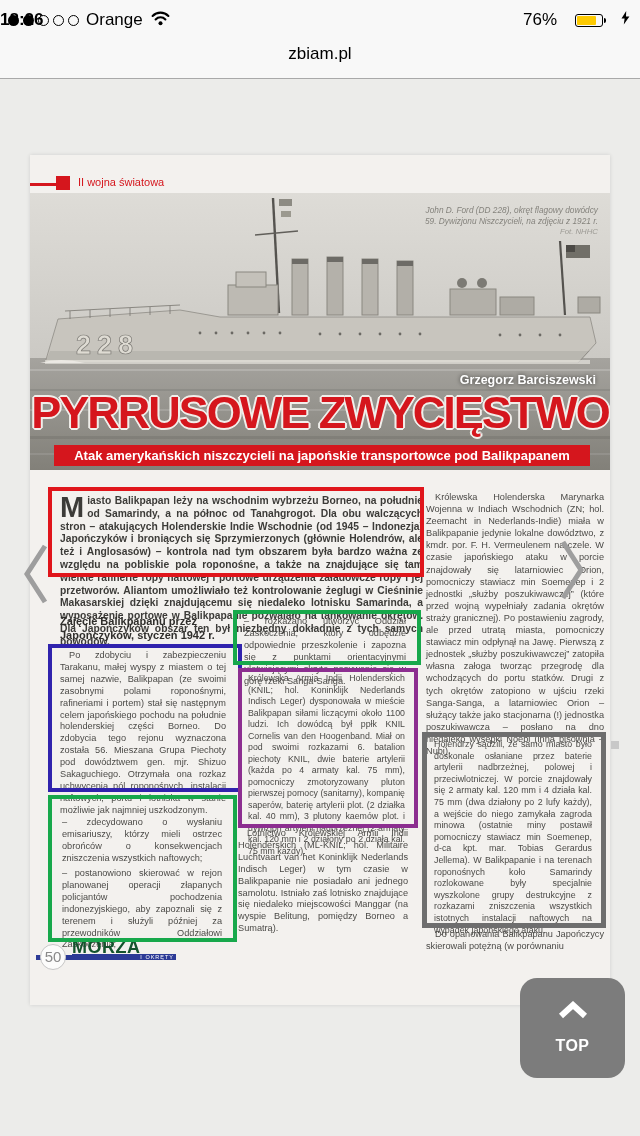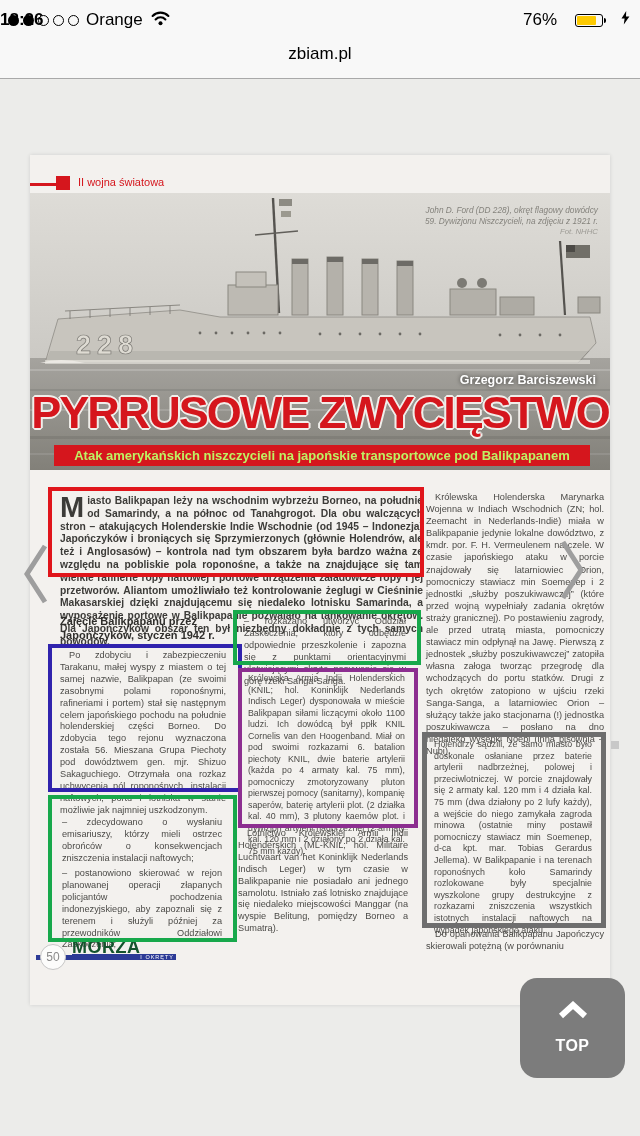--- a/index.html
+++ b/index.html
@@ -49,21 +49,21 @@
   .caption{right:12px;top:12px;text-align:right;font-style:italic;font-size:8.3px;line-height:10.8px;color:#85837d;}
   .caption .credit{color:#9d9b95;font-size:7.8px;}
   .author{right:14px;top:180px;color:#fff;font-size:12.5px;font-weight:600;text-shadow:0 0 4px rgba(0,0,0,0.65);}
   .big-title{
     left:0;top:194px;width:580px;text-align:center;
     font-size:45px;font-weight:800;letter-spacing:-2px;color:#d5161d;white-space:nowrap;
     text-shadow:-2px 0 0 #f0eeea,2px 0 0 #f0eeea,0 -2px 0 #f0eeea,0 2px 0 #f0eeea,
                 -1px -1px 0 #f0eeea,1px 1px 0 #f0eeea,-1px 1px 0 #f0eeea,1px -1px 0 #f0eeea;
   }
   .subtitle-strip{
-    left:24px;top:252px;width:536px;height:21px;background:#d5161d;color:#bef264;
+    left:24px;top:252px;width:536px;height:21px;background:#d5161d;color:#ffffff;
     font-size:13px;font-weight:bold;text-align:center;line-height:21px;white-space:nowrap;
   }
   
   .coltext{font-size:9.2px;line-height:11.9px;color:#4b4a47;text-align:justify;}
   .indent{text-indent:9px;}
   .intro{
     left:30px;top:340px;width:363px;font-size:10.3px;line-height:12.8px;
     font-weight:bold;color:#3c3b38;text-align:justify;
   }
   .dropcap{float:left;font-size:29px;line-height:25px;font-weight:bold;margin:0 3px 0 0;color:#3c3b38;}
@@ -74,21 +74,21 @@
   .box-blue{left:18px;top:489px;width:186px;height:140px;border:4px solid #3023ad;}
   .box-green-left{left:18px;top:640px;width:181px;height:139px;border:4px solid #17a84b;}
   .box-green-mid{left:203px;top:455px;width:180px;height:47px;border:4px solid #17a84b;}
   .box-purple{left:208px;top:513px;width:172px;height:152px;border:4px solid #8c2e90;}
   .box-gray{left:392px;top:577px;width:174px;height:186px;border:5px solid #6e6e6e;}
   
   .footer{left:6px;top:783px;width:180px;height:34px;}
   .footer-line{left:0;top:17px;width:36px;height:5px;background:#2c3a96;}
   .page-circle{
     left:4px;top:6px;width:24px;height:24px;border-radius:50%;background:#fcfcfb;
-    border:1px solid #c6c6c6;color:#8a8a8a;font-size:12px;text-align:center;line-height:24px;z-index:2;
+    border:1px solid #c6c6c6;color:#8a8a8a;font-size:15px;text-align:center;line-height:24px;z-index:2;
   }
   .logo{left:36px;top:0;width:110px;}
   .logo-word{font-size:18px;font-weight:800;letter-spacing:0.5px;color:#14532d;line-height:18px;}
   .logo-bar{position:relative;width:104px;height:6px;background:#2c3a96;margin-top:-2px;}
   .logo-sub{position:absolute;right:2px;top:0;font-size:5.5px;letter-spacing:1px;color:#fff;line-height:6px;}
   
   .chev{position:absolute;z-index:10;}
   .chev-left{left:22px;top:542px;}
   .chev-right{left:558px;top:538px;}
   .scroll-dot{position:absolute;left:611px;top:741px;width:8px;height:8px;background:#c8c8c8;z-index:10;}
@@ -236,21 +236,21 @@
     <div class="abs big-title">PYRRUSOWE ZWYCIĘSTWO</div>
     <div class="abs subtitle-strip">Atak amerykańskich niszczycieli na japońskie transportowce pod Balikpapanem</div>
   </div>
 
   <div class="abs intro">
     <span class="dropcap">M</span><span>iasto Balikpapan leży na wschodnim wybrzeżu Borneo, na południe od Samarindy, a na północ od Tanahgrogot. Dla obu walczących stron – atakujących Holenderskie Indie Wschodnie (od 1945 – Indonezja) Japończyków i broniących się Sprzymierzonych (głównie Holendrów, ale też i Anglosasów) – kontrola nad tym obszarem była bardzo ważna ze względu na pobliskie pola roponośne, a także na znajdujące się tam wielkie rafinerie ropy naftowej i portowe urządzenia załadowcze ropy i jej przetworów. Aliantom umożliwiało też kontrolowanie żeglugi w Cieśninie Makasarskiej dzięki znajdującemu się niedaleko lotnisku Samarinda, a wyposażenie portowe w Balikpapanie pozwalało na tankowanie okrętów. Dla Japończyków obszar ten był niezbędny dokładnie z tych samych powodów.</span>
   </div>
 
   <div class="abs col-heading">Zajęcie Balikpapanu przez Japończyków, styczeń 1942 r.</div>
   <div class="abs coltext indent" style="left:30px;top:495px;width:166px;">Po zdobyciu i zabezpieczeniu Tarakanu, małej wyspy z miastem o tej samej nazwie, Balikpapan (ze swoimi zasobnymi polami roponośnymi, rafineriami i portem) stał się następnym celem japońskiego pochodu na południe holenderskiej części Borneo. Do zdobycia tego rejonu wyznaczona została 56. Mieszana Grupa Piechoty pod dowództwem gen. mjr. Shizuo Sakaguchiego. Otrzymała ona rozkaz uchwycenia pól roponośnych, instalacji naftowych, portu i lotniska w stanie możliwie jak najmniej uszkodzonym.</div>
-  <div class="abs coltext" style="left:32px;top:662px;width:160px;">– zdecydowano o wysłaniu emisariuszy, którzy mieli ostrzec obrońców o konsekwencjach zniszczenia instalacji naftowych;</div>
+  <div class="abs coltext" style="left:32px;top:662px;width:160px;">– zdecydowano o wysłaniu emisariuszy, którzy mieli ostrzec obrońców o konsekwencjach zniszczenia wszystkich naftowych;</div>
   <div class="abs coltext" style="left:32px;top:713px;width:160px;">– postanowiono skierować w rejon planowanej operacji złapanych policjantów pochodzenia indonezyjskiego, aby zapoznali się z terenem i służyli później za przewodników Oddziałowi Zaskoczenia;</div>
 
   <div class="abs coltext" style="left:214px;top:461px;width:162px;">– rozkazano utworzyć Oddział Zaskoczenia, który odbędzie odpowiednie przeszkolenie i zapozna się z punktami orientacyjnymi ułatwiającymi skryte posuwanie się w górę rzeki Sanga-Sanga.</div>
   <div class="abs coltext" style="left:218px;top:518px;width:157px;font-size:8.8px;line-height:11.5px;">Królewska Armia Indii Holenderskich (KNIL; hol. Koninklijk Nederlands Indisch Leger) dysponowała w mieście Balikpapan siłami liczącymi około 1100 ludzi. Ich dowódcą był ppłk KNIL Cornelis van den Hoogenband. Miał on pod swoimi rozkazami 6. batalion piechoty KNIL, dwie baterie artylerii (każda po 4 armaty kal. 75 mm), pomocniczy zmotoryzowany pluton pierwszej pomocy (sanitarny), kompanię saperów, baterię artylerii plot. (2 działka kal. 40 mm), 3 plutony kaemów plot. i dywizjon artylerii nadbrzeżnej (2 armaty kal. 120 mm i 2 działony po 2 działa kal. 75 mm każdy).</div>
   <div class="abs coltext indent" style="left:208px;top:673px;width:170px;">Lotnictwo Królewskiej Armii Indii Holenderskich (ML-KNIL; hol. Militaire Luchtvaart van het Koninklijk Nederlands Indisch Leger) w tym czasie w Balikpapanie nie posiadało ani jednego samolotu. Istniało zaś lotnisko znajdujące się niedaleko miejscowości Manggar (na wyspie Belitung, pomiędzy Borneo a Sumatrą).</div>
 
   <div class="abs coltext indent" style="left:396px;top:336px;width:178px;line-height:12.1px;">Królewska Holenderska Marynarka Wojenna w Indiach Wschodnich (ZN; hol. Zeemacht in Nederlands-Indië) miała w Balikpapanie jedynie lokalne dowództwo, z kmdr. por. F. H. Vermeulenem na czele. W czasie japońskiego ataku w porcie znajdowały się latarniowiec Orion, pomocniczy stawiacz min Soemenep i 2 jednostki „służby poszukiwawczej” (które przed wojną wypełniały zadania okrętów straży granicznej). Po postawieniu zagrody, ale przed utratą miasta, pomocniczy stawiacz min odpłynął na Jawę. Pierwszą z jednostek „służby poszukiwawczej” zatopiła własna załoga tworząc przegrodę dla wchodzących do portu statków. Drugi z tych okrętów zatopiono w ujściu rzeki Sanga-Sanga, a latarniowiec Orion – służący także jako stacjonarna (!) jednostka poszukiwawcza – posłano na dno niedaleko wysepki Noebi (inna pisownia – Nubi).</div>
   <div class="abs coltext" style="left:404px;top:584px;width:158px;font-size:8.9px;line-height:11.6px;">Holendrzy sądzili, że samo miasto było doskonale osłaniane przez baterie artylerii nadbrzeżnej, polowej i przeciwlotniczej. W porcie znajdowały się 2 armaty kal. 120 mm i 4 działa kal. 75 mm (dwa działony po 2 lufy każdy), a wejście do niego zamykała zagroda minowa (ostatnie miny postawił pomocniczy stawiacz min Soemenep, d-ca kpt. mar. Tobias Gerardus Jellema). W Balikpapanie i na terenach roponośnych koło Samarindy rozlokowane były specjalnie wyszkolone grupy destrukcyjne z rozkazami zniszczenia wszystkich istotnych instalacji naftowych na wypadek japońskiego ataku.</div>
   <div class="abs coltext indent" style="left:396px;top:774px;width:178px;">Do opanowania Balikpapanu Japończycy skierowali potężną (w porównaniu</div>
 

